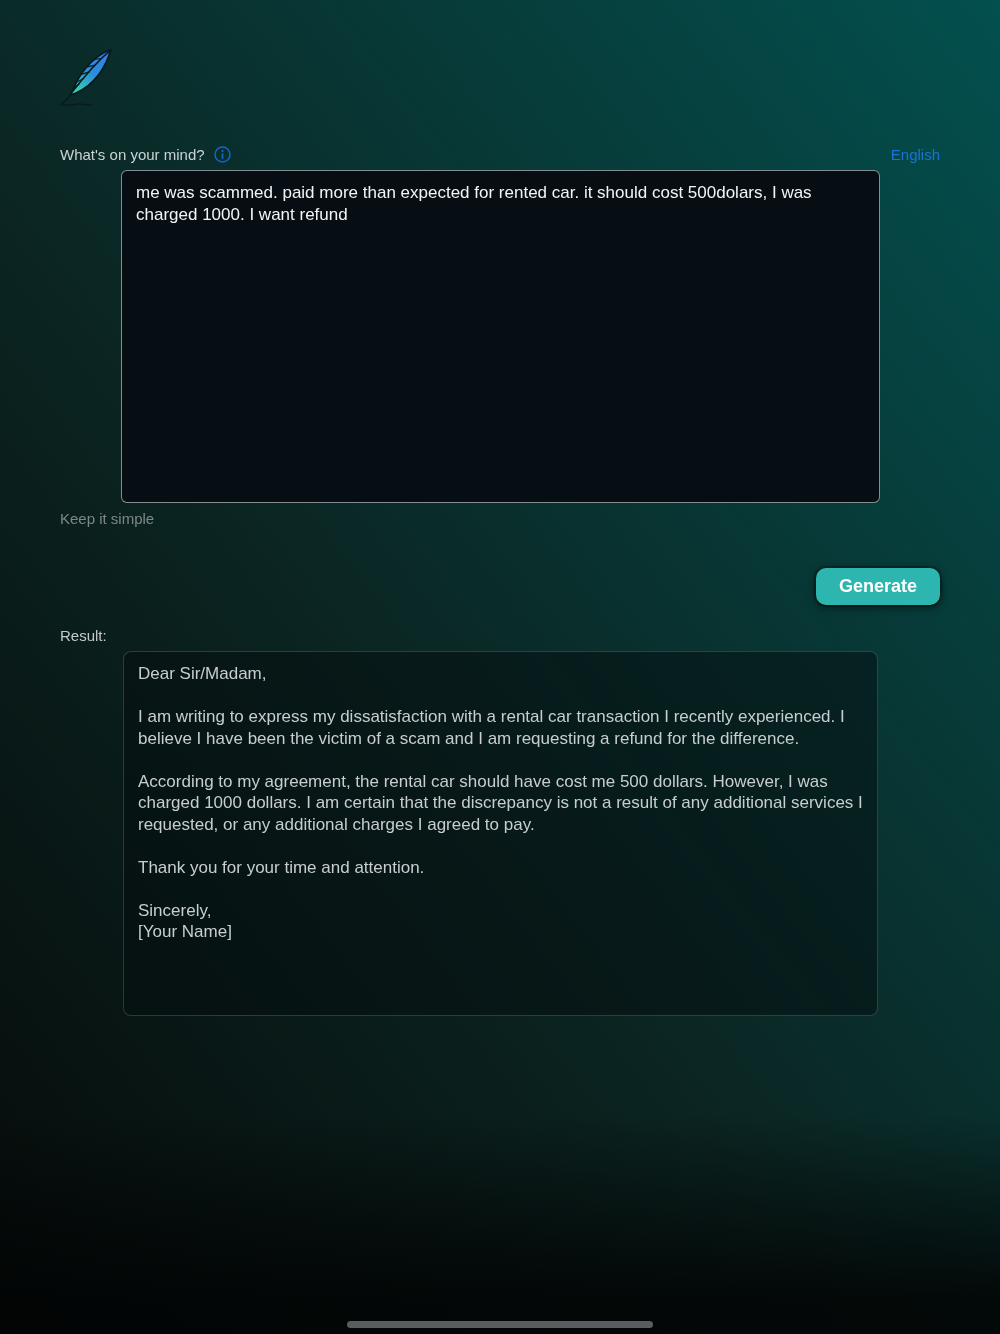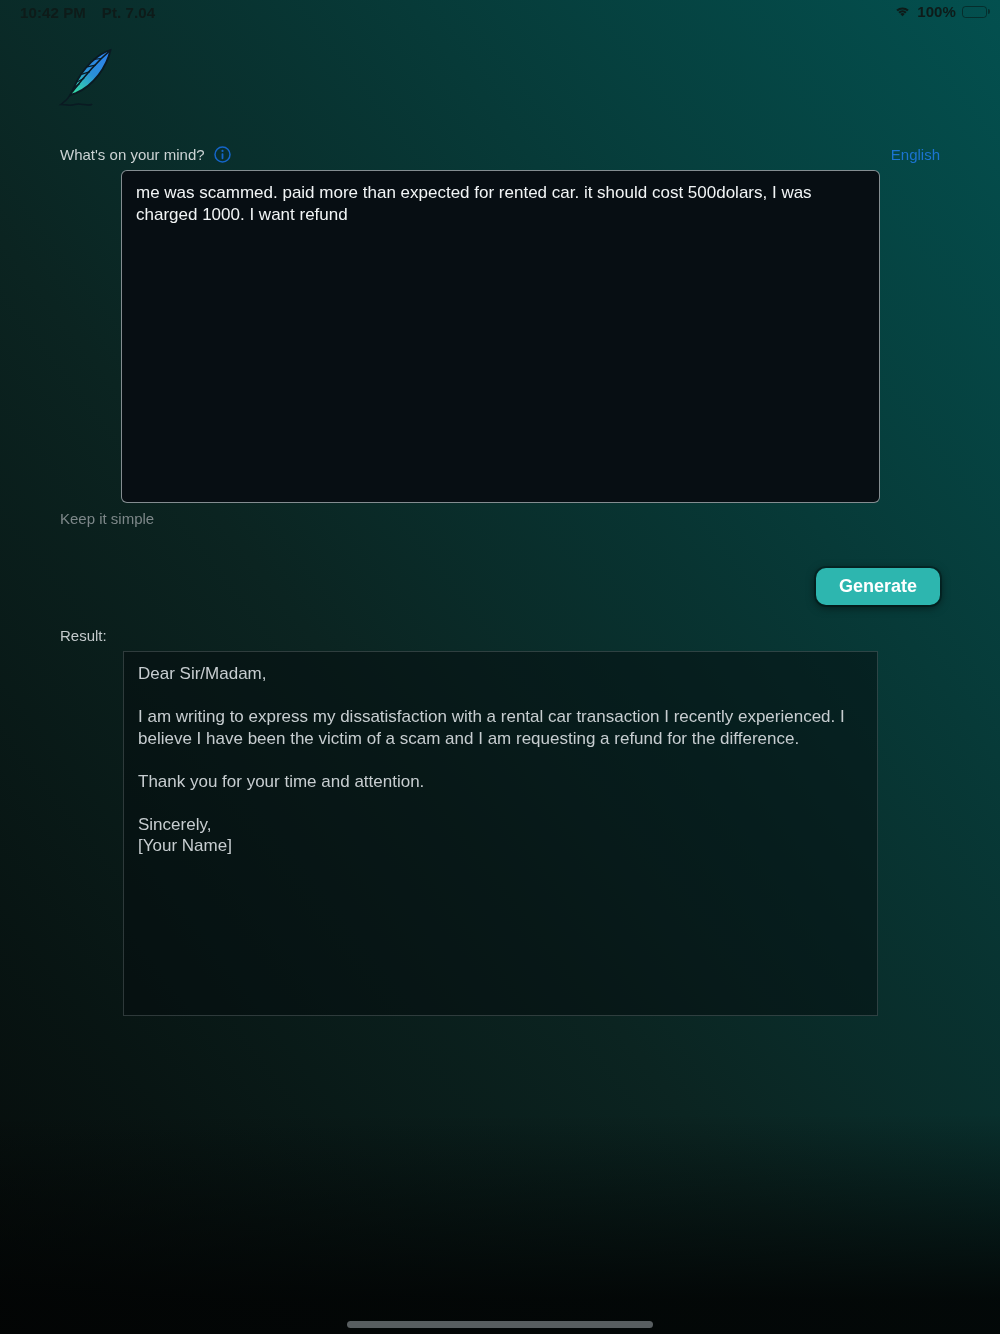--- a/index.html
+++ b/index.html
@@ -83,60 +83,40 @@
   
   .result-label{
     position:absolute;left:60px;top:627px;
     font-size:15px;color:#c4cacc;
   }
   .result-box{
     position:absolute;left:123px;top:651px;width:755px;height:365px;
     box-sizing:border-box;
     background:rgba(4,12,14,0.5);
     border:1px solid rgba(150,162,166,0.28);
-    border-radius:0;
+    border-radius:8px;
     padding:11px 14px;
     color:#c7cdd0;font-size:17px;line-height:21.5px;
     overflow:hidden;
   }
   .result-box p{margin:0 0 21.5px 0;white-space:pre-line;}
   .result-box p:last-child{margin-bottom:0;}
 
   
   .home-indicator{
     position:absolute;left:347px;bottom:6px;
     width:306px;height:7px;border-radius:4px;
     background:#585e60;cursor:grab;
   }
 </style>
 </head>
 <body>
 
 <div class="screen">
 
-  <div class="status-bar">
-    <div class="status-left">
-      <span>10:42 PM</span>
-      <span>Pt. 7.04</span>
-    </div>
-    <div class="status-right">
-      <span style="display:inline-flex;">
-        <svg width="17" height="13" viewBox="0 0 17 13">
-          <path d="M8.5 11.2 L6.3 8.9 a3.4 3.4 0 0 1 4.4 0 Z" fill="#0e1b19"></path>
-          <path d="M4.4 6.9 a6.2 6.2 0 0 1 8.2 0 l-1.5 1.5 a4.1 4.1 0 0 0 -5.2 0 Z" fill="#0e1b19"></path>
-          <path d="M2.3 4.8 a9.2 9.2 0 0 1 12.4 0 l-1.5 1.5 a7.1 7.1 0 0 0 -9.4 0 Z" fill="#0e1b19"></path>
-        </svg>
-      </span>
-      <span>100%</span>
-      <span style="display:inline-flex;align-items:center;">
-        <span class="battery-body"><span class="battery-fill"></span></span>
-        <span class="battery-nub"></span>
-      </span>
-    </div>
-  </div>
 
   <div class="logo">
     <svg width="60" height="70" viewBox="0 0 64 74">
       <defs>
         <linearGradient id="featherGrad" x1="1" y1="0" x2="0.2" y2="1">
           <stop offset="0" stop-color="#2e7ff0"></stop>
           <stop offset="0.55" stop-color="#2a8fd8"></stop>
           <stop offset="1" stop-color="#35d9a8"></stop>
         </linearGradient>
       </defs>
@@ -162,20 +142,21 @@
   <textarea class="prompt-input" spellcheck="false" style="">me was scammed. paid more than expected for rented car. it should cost 500dolars, I was charged 1000. I want refund</textarea>
 
   <span class="hint-label">Keep it simple</span>
 
   <button class="generate-button">Generate</button>
 
   <span class="result-label">Result:</span>
   <div class="result-box">
     <p>Dear Sir/Madam,</p>
     <p>I am writing to express my dissatisfaction with a rental car transaction I recently experienced. I believe I have been the victim of a scam and I am requesting a refund for the difference.</p>
+    <p>According to my agreement, the rental car should have cost me 500 dollars. However, I was charged 1000 dollars. I am certain that the discrepancy is not a result of any additional services I requested, or any additional charges I agreed to pay.</p>
     <p>Thank you for your time and attention.</p>
     <p>Sincerely,
 [Your Name]</p>
   </div>
 
   <div class="bottom-fade"></div>
   <div class="home-indicator"></div>
 
 </div>
 

